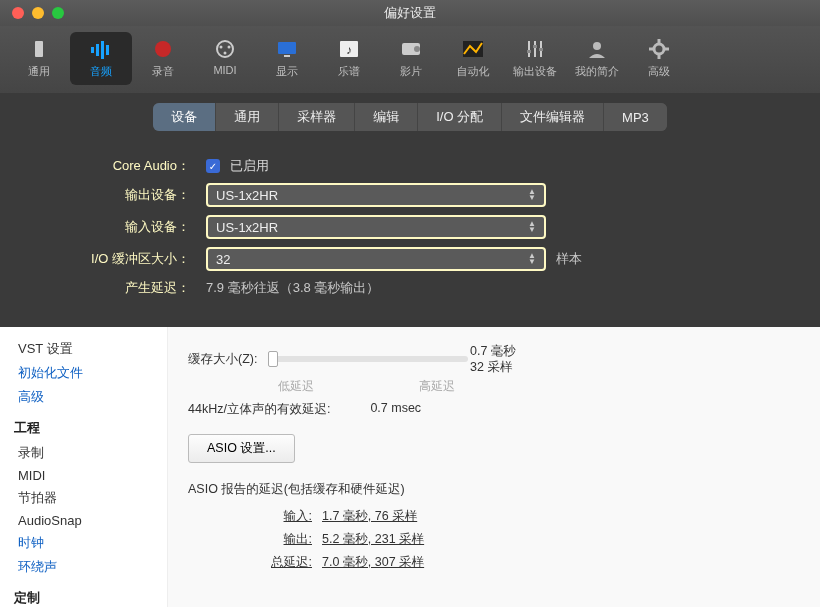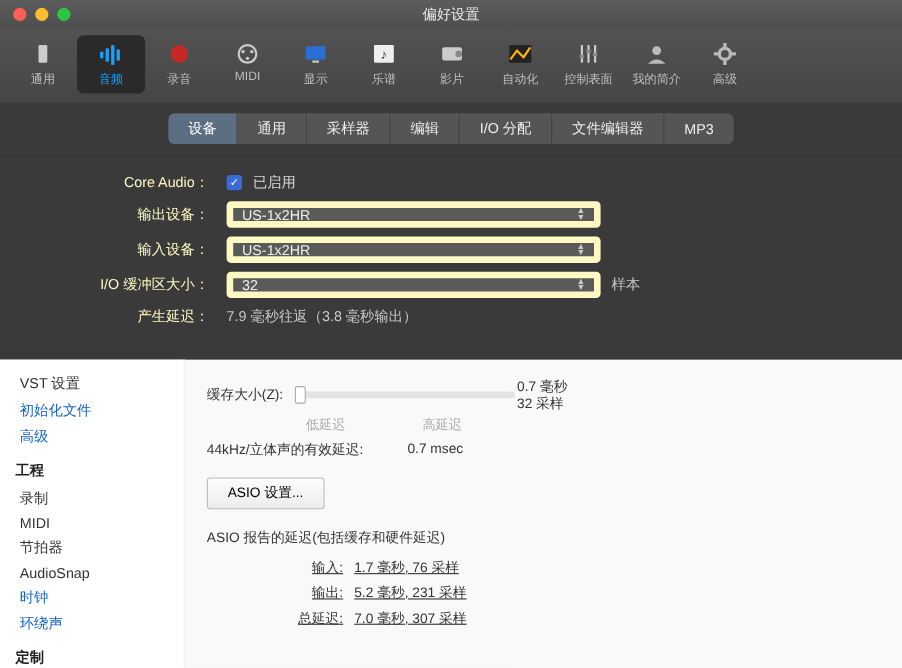--- a/index.html
+++ b/index.html
@@ -24,42 +24,42 @@
   .seg { display: flex; border-radius: 6px; overflow: hidden; box-shadow: 0 0 0 1px #555 inset; }
   .seg button { border: none; background: #555; color: #eee; padding: 5px 18px; font-size: 13px; border-right: 1px solid #444; cursor: pointer; }
   .seg button:last-child { border-right: none; }
   .seg button.active { background: #5b6e82; color: #fff; }
 
   .form-area { background: #3a3a3a; padding: 4px 0 22px; }
   .form-row { display: flex; align-items: center; margin: 8px 0; }
   .form-label { width: 196px; text-align: right; color: #fef9c3; font-size: 13px; padding-right: 6px; }
   .form-field { margin-left: 10px; display: flex; align-items: center; gap: 10px; color: #d8d8d8; }
   .checkbox { width: 14px; height: 14px; background: #3a6ad6; border-radius: 3px; display: inline-flex; align-items: center; justify-content: center; color: #fff; font-size: 10px; }
-  .popup { width: 340px; height: 24px; background: #5a5a5a; border: 6px solid #fef9c3; border-radius: 4px; display: flex; align-items: center; padding: 0 8px; color: #eee; font-size: 13px; position: relative; }
+  .popup { width: 340px; height: 24px; background: #5a5a5a; border: 2px solid #fef9c3; border-radius: 4px; display: flex; align-items: center; padding: 0 8px; color: #eee; font-size: 13px; position: relative; }
   .popup .caret { position: absolute; right: 8px; color: #ccc; display: flex; flex-direction: column; line-height: 6px; font-size: 8px; }
   .suffix { color: #c8c8c8; font-size: 13px; }
   .latency { color: #c8c8c8; }
 
   
   .light-panel { background: #f9f9f9; display: flex; height: 308px; }
   .sidebar-l { width: 168px; border-right: 1px solid #eee; padding: 10px 0 0 0; background: #fff; overflow: hidden; }
   .sidebar-l .item { padding: 3px 18px; font-size: 13px; color: #333; cursor: pointer; }
   .sidebar-l .item.link { color: #1061c3; }
   .sidebar-l .heading { padding: 10px 14px 4px; font-weight: bold; font-size: 13px; color: #222; }
 
   .content-r { flex: 1; padding: 14px 20px; color: #333; font-size: 12.5px; }
   .row-r { display: flex; align-items: center; margin: 2px 0; }
   .lab-r { width: 80px; text-align: left; color: #333; }
   .slider-wrap { display: flex; align-items: center; gap: 2px; }
   .slider { width: 200px; height: 6px; background: #e2e2e2; border-radius: 3px; position: relative; }
   .slider .thumb { position: absolute; left: 0; top: -5px; width: 10px; height: 16px; background: #fff; border: 1px solid #aaa; border-radius: 2px; }
   .slider-vals { font-size: 12.5px; color: #333; line-height: 1.3; }
   .hint-row { display: flex; color: #aaa; font-size: 12px; margin-top: 2px; }
   .hint-low { margin-left: 90px; }
-  .hint-high { margin-left: 70px; }
+  .hint-high { margin-left: 105px; }
   .eff-row { display: flex; gap: 40px; margin: 6px 0 16px; }
   .btn-asio { background: linear-gradient(#fdfdfd,#ececec); border: 1px solid #bbb; border-radius: 3px; padding: 5px 18px; font-size: 12.5px; cursor: pointer; }
   .report { margin-top: 18px; }
   .report-title { margin-bottom: 10px; }
   .report-line { margin: 6px 0 6px 68px; display: flex; text-decoration: underline; }
   .report-line .k { width: 56px; text-align: right; margin-right: 10px; }
 </style>
 </head>
 <body>
 
@@ -134,21 +134,21 @@
       </div>
       <div class="tool-item">
         <svg class="tool-icon" viewBox="0 0 26 22">
           <rect x="6" y="3" width="2" height="16" fill="#ccc"></rect>
           <rect x="12" y="3" width="2" height="16" fill="#ccc"></rect>
           <rect x="18" y="3" width="2" height="16" fill="#ccc"></rect>
           <rect x="5" y="12" width="4" height="3" fill="#888"></rect>
           <rect x="11" y="7" width="4" height="3" fill="#888"></rect>
           <rect x="17" y="10" width="4" height="3" fill="#888"></rect>
         </svg>
-        <span>控制表面</span>
+        <span>输出设备</span>
       </div>
       <div class="tool-item">
         <svg class="tool-icon" viewBox="0 0 26 22">
           <circle cx="13" cy="8" r="4" fill="#bbb"></circle>
           <path d="M5 20 Q13 12 21 20" fill="#bbb"></path>
         </svg>
         <span>我的简介</span>
       </div>
       <div class="tool-item">
         <svg class="tool-icon" viewBox="0 0 26 22">

